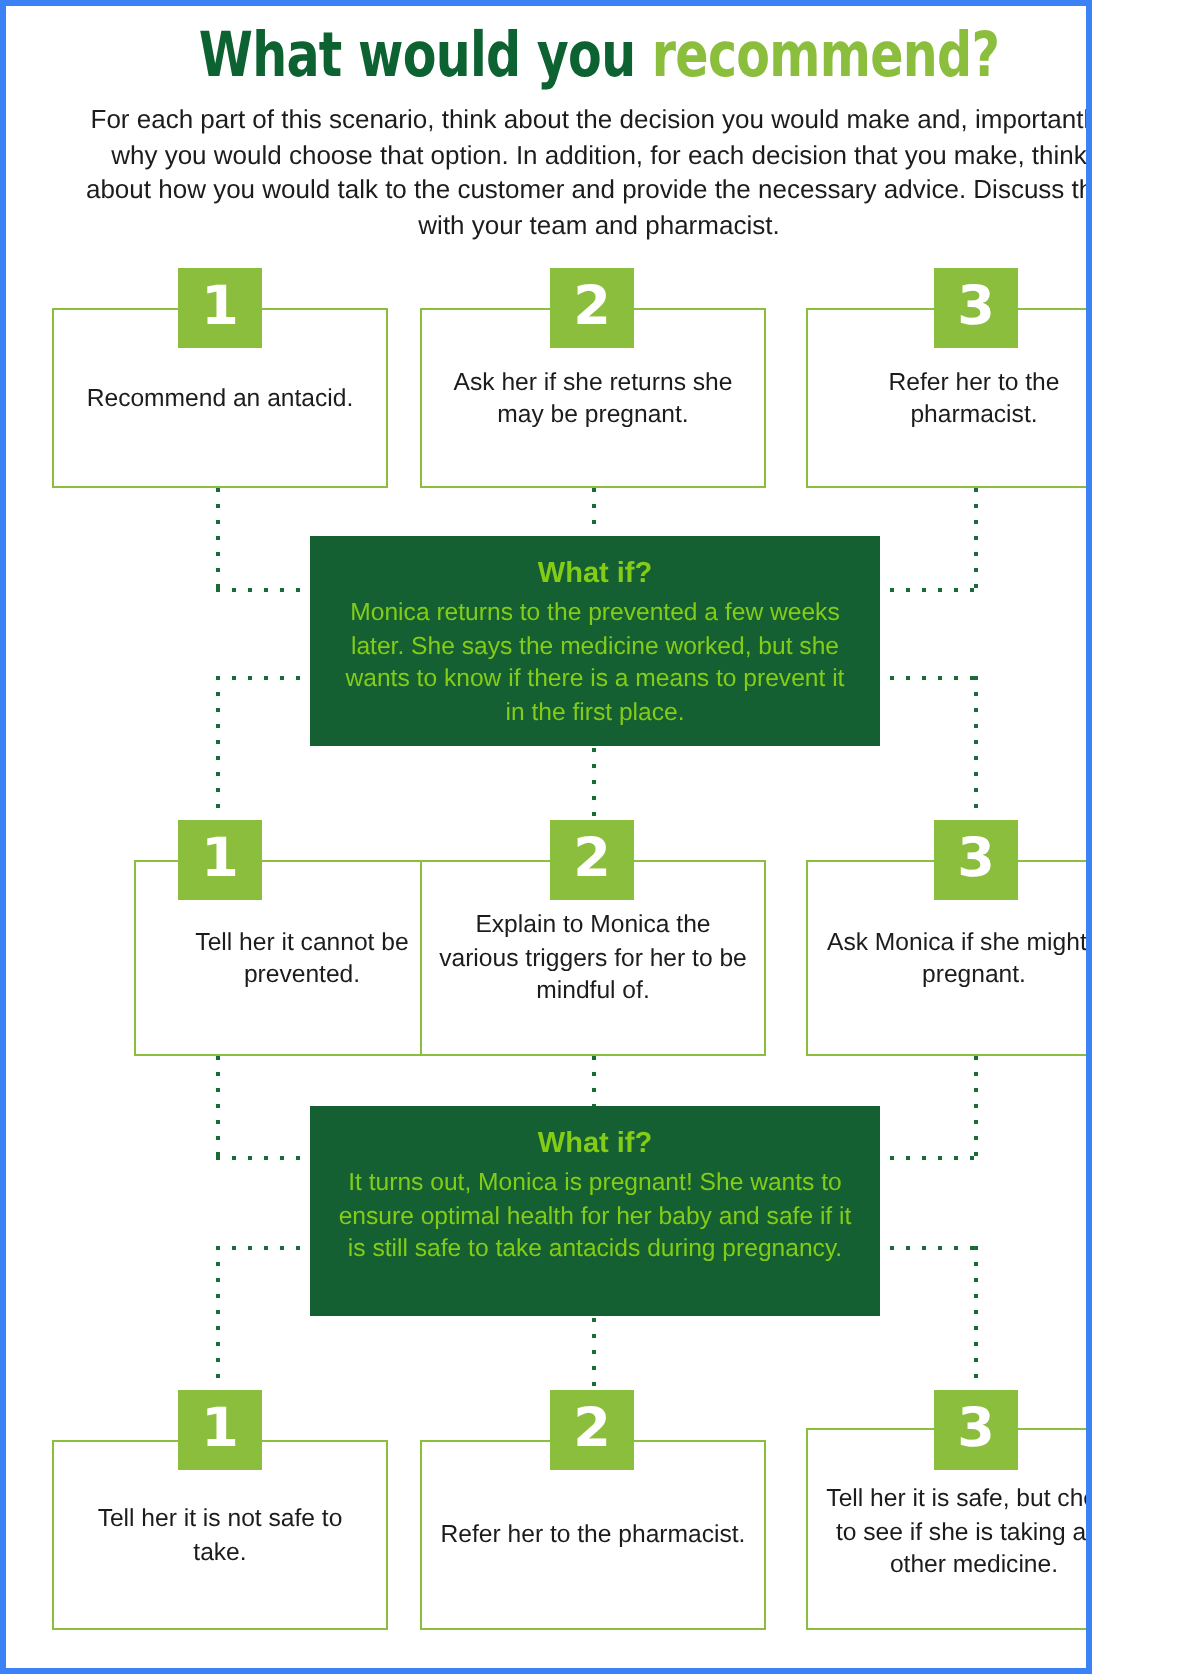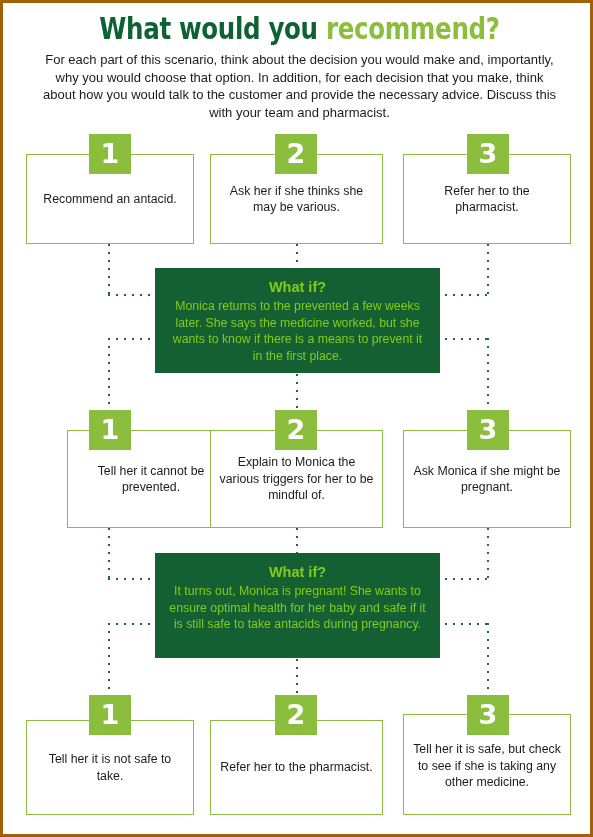--- a/index.html
+++ b/index.html
@@ -5,25 +5,25 @@
   html, body {
     margin: 0;
     padding: 0;
     background: #ffffff;
   }
   body {
     font-family: "Liberation Sans", sans-serif;
   }
   .page {
     position: relative;
-    width: 593px;
+    width: 546px;
     height: 837px;
     box-sizing: border-box;
     background: #ffffff;
-    border: 3px solid #a16207;
+    border: 3px solid #3b82f6;
     overflow: hidden;
   }
 
   
   .header {
     position: absolute;
     left: 0;
     top: 0;
     width: 593px;
     text-align: center;
@@ -171,21 +171,21 @@
   <div class="dot-v" style="left:293px; top:656px; height:41px;"></div>
   <div class="dot-h" style="left:434px; top:620px; width:52px;"></div>
   <div class="dot-v" style="left:484px; top:620px; height:77px;"></div>
 
   <div class="card" style="left:23px; top:151px; width:168px; height:90px;">
     <div class="card-text">Recommend an antacid.</div>
   </div>
   <div class="badge" style="left:86px; top:131px;">1</div>
 
   <div class="card" style="left:207px; top:151px; width:173px; height:90px;">
-    <div class="card-text">Ask her if she thinks she may be various.</div>
+    <div class="card-text">Ask her if she returns she may be pregnant.</div>
   </div>
   <div class="badge" style="left:272px; top:131px;">2</div>
 
   <div class="card" style="left:400px; top:151px; width:168px; height:90px;">
     <div class="card-text">Refer her to the pharmacist.</div>
   </div>
   <div class="badge" style="left:464px; top:131px;">3</div>
 
   <div class="card" style="left:23px; top:427px; width:168px; height:98px;margin-left:41px;">
     <div class="card-text">Tell her it cannot be prevented.</div>

